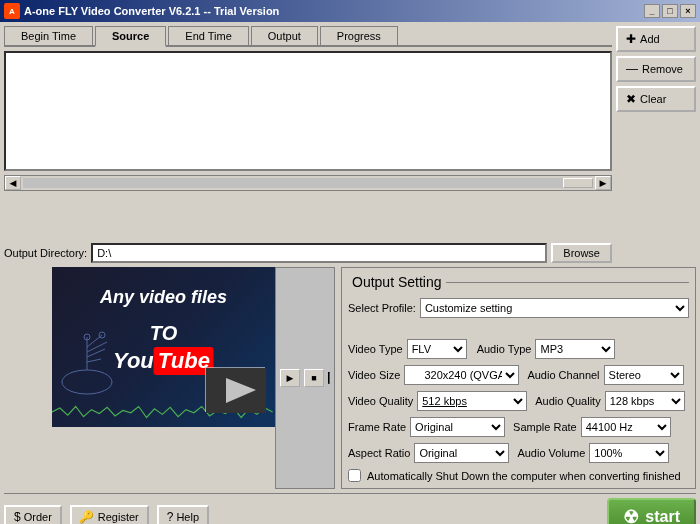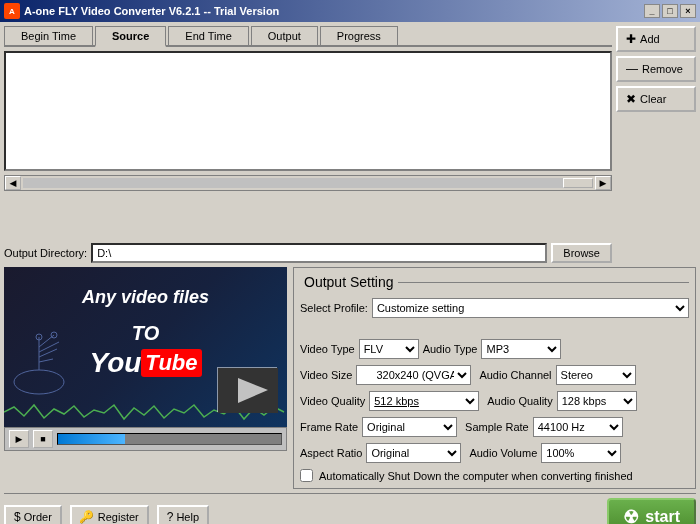--- a/index.html
+++ b/index.html
@@ -164,21 +164,22 @@
     }
     
     #bottom-row {
       display: flex;
       gap: 6px;
     }
     
     #preview-panel {
       width: 283px;
       display: flex;
-      flex-direction: column;
+      flex-direction: row;
+      margin-left: 48px;
     }
     #preview-video {
       width: 283px;
       height: 160px;
       background: linear-gradient(135deg, #1a1a2e 0%, #16213e 50%, #0f3460 100%);
       position: relative;
       overflow: hidden;
     }
     #preview-text-any {
       position: absolute;
@@ -205,21 +206,21 @@
       position: absolute;
       top: 80px;
       left: 50%;
       transform: translateX(-50%);
       display: flex;
       align-items: center;
       gap: 0;
     }
     #yt-you {
       color: white;
-      font-size: 28px;
+      font-size: 22px;
       font-weight: bold;
       font-style: italic;
     }
     #yt-tube {
       background: #ff0000;
       color: white;
       font-size: 22px;
       font-weight: bold;
       font-style: italic;
       padding: 1px 4px;
@@ -515,21 +516,21 @@
       </div>
 
       <div class="settings-row" id="select-profile-row">
         <span class="settings-label">Select Profile:</span>
         <select class="settings-select settings-select-wide"><option>Customize setting</option><option>FLV Standard</option><option>FLV High Quality</option></select>
       </div>
 
       <div class="settings-row">
         <span class="settings-label">Video Type</span>
         <select class="settings-select" style="width:60px;"><option>FLV</option><option>AVI</option><option>MP4</option><option>WMV</option></select>
-        <span class="settings-label" style="">Audio Type</span>
+        <span class="settings-label" style="margin-left:6px;">Audio Type</span>
         <select class="settings-select" style="width:80px;"><option>MP3</option><option>AAC</option><option>WMA</option></select>
       </div>
 
       <div class="settings-row">
         <span class="settings-label">Video Size</span>
         <select class="settings-select" style="width:115px;padding-left:15px;"><option>320x240 (QVGA)</option><option>640x480</option><option>1280x720</option></select>
         <span class="settings-label" style="margin-left:4px;">Audio Channel</span>
         <select class="settings-select" style="width:80px;"><option>Stereo</option><option>Mono</option></select>
       </div>
 

